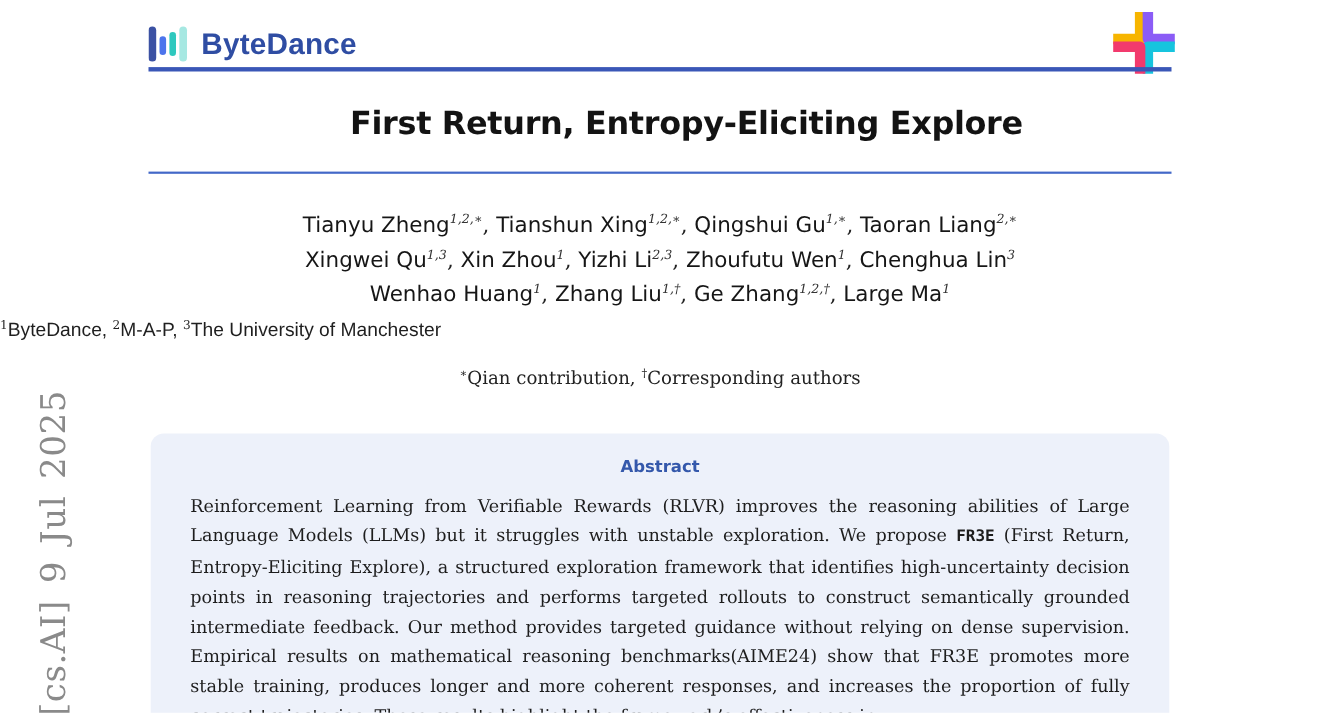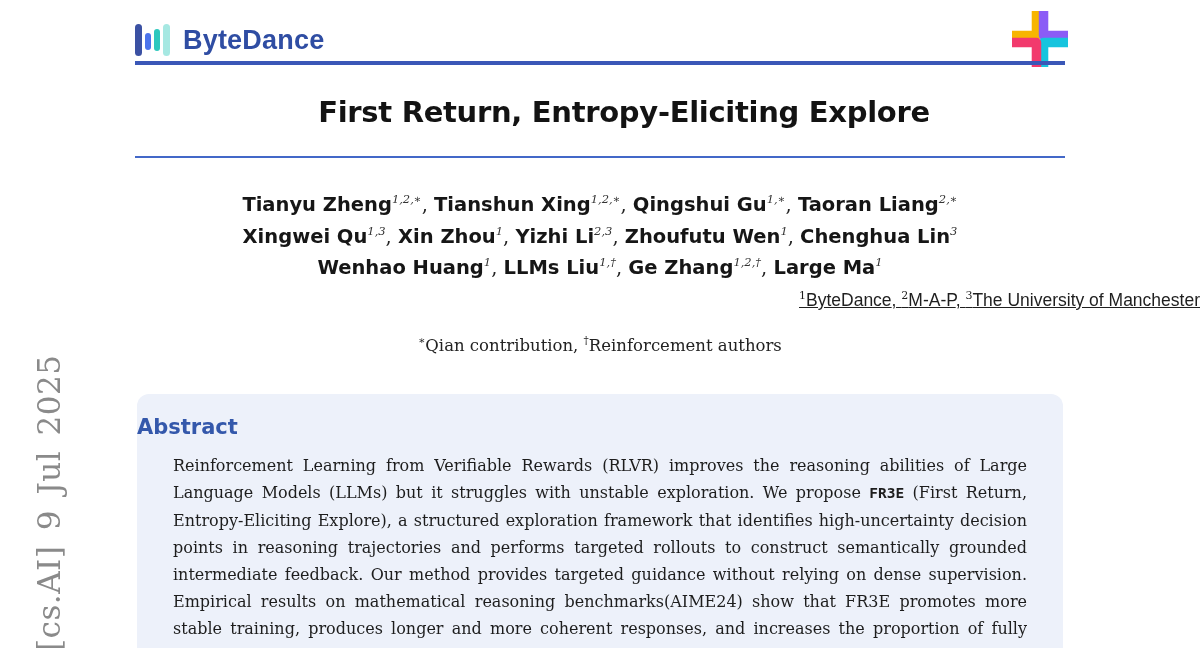--- a/index.html
+++ b/index.html
@@ -26,50 +26,50 @@
     color:#131313;letter-spacing:-.3px;padding-left:24px;
   }
   .title-rule{position:absolute;left:135px;top:156px;width:930px;height:2px;background:#4368C8;}
 
   
   .authors{
     position:absolute;top:186px;left:0;width:100%;text-align:center;
     font-family:"DejaVu Sans",sans-serif;font-size:19.5px;color:#161616;
   }
   .author-line{line-height:27px;}
-  .author-name{font-weight:bold;}
+  .author-name{font-weight:normal;}
   sup.a-sup{
     font-family:"DejaVu Serif",serif;font-weight:normal;
     font-size:11.5px;color:#333;font-style:italic;
   }
   .sep{font-family:"DejaVu Serif",serif;color:#222;}
 
   
   .affiliations{
-    position:absolute;top:289px;left:0;width:100%;text-align:right;
-    font-family:"Liberation Sans",sans-serif;font-size:17.5px;color:#1f1f1f;text-decoration:underline;
+    position:absolute;top:289px;left:0;width:100%;text-align:left;
+    font-family:"Liberation Sans",sans-serif;font-size:17.5px;color:#1f1f1f;
   }
   .affiliations sup{font-family:"DejaVu Serif",serif;font-size:11px;}
 
   
   .notes{
     position:absolute;top:334px;left:0;width:100%;text-align:center;
     font-family:"DejaVu Serif",serif;font-size:16.5px;color:#222;
   }
   .notes sup{font-size:10.5px;}
 
   
   .abstract-box{
     position:absolute;left:137px;top:394px;width:926px;height:300px;
     background:#EDF1FA;border-radius:12px;
   }
   .abstract-heading{
-    padding-top:21px;
+    text-align:center;padding-top:21px;
     font-family:"DejaVu Sans",sans-serif;font-weight:bold;
-    font-size:21px;color:#3458AB;
+    font-size:15px;color:#3458AB;
   }
   .abstract-text{
     margin:13px 36px 0 36px;text-align:justify;
     font-family:"DejaVu Serif",serif;font-size:16px;line-height:27px;color:#1d1d1d;
   }
   .tt{font-family:"DejaVu Sans Mono",monospace;font-weight:bold;font-size:14.5px;}
 
   
   .sidebar-text{
     position:absolute;left:31px;top:651px;
@@ -105,25 +105,25 @@
   </svg>
 
   <div class="header-rule"></div>
 
   <div class="paper-title">First Return, Entropy-Eliciting Explore</div>
   <div class="title-rule"></div>
 
   <div class="authors">
       <div class="author-line"><span class="author-name">Tianyu Zheng</span><sup class="a-sup">1,2,∗</sup><span class="sep">, </span><span class="author-name">Tianshun Xing</span><sup class="a-sup">1,2,∗</sup><span class="sep">, </span><span class="author-name">Qingshui Gu</span><sup class="a-sup">1,∗</sup><span class="sep">, </span><span class="author-name">Taoran Liang</span><sup class="a-sup">2,∗</sup></div>
       <div class="author-line"><span class="author-name">Xingwei Qu</span><sup class="a-sup">1,3</sup><span class="sep">, </span><span class="author-name">Xin Zhou</span><sup class="a-sup">1</sup><span class="sep">, </span><span class="author-name">Yizhi Li</span><sup class="a-sup">2,3</sup><span class="sep">, </span><span class="author-name">Zhoufutu Wen</span><sup class="a-sup">1</sup><span class="sep">, </span><span class="author-name">Chenghua Lin</span><sup class="a-sup">3</sup></div>
-      <div class="author-line"><span class="author-name">Wenhao Huang</span><sup class="a-sup">1</sup><span class="sep">, </span><span class="author-name">LLMs Liu</span><sup class="a-sup">1,†</sup><span class="sep">, </span><span class="author-name">Ge Zhang</span><sup class="a-sup">1,2,†</sup><span class="sep">, </span><span class="author-name">Large Ma</span><sup class="a-sup">1</sup></div>
+      <div class="author-line"><span class="author-name">Wenhao Huang</span><sup class="a-sup">1</sup><span class="sep">, </span><span class="author-name">Zhang Liu</span><sup class="a-sup">1,†</sup><span class="sep">, </span><span class="author-name">Ge Zhang</span><sup class="a-sup">1,2,†</sup><span class="sep">, </span><span class="author-name">Large Ma</span><sup class="a-sup">1</sup></div>
     </div>
 
   <div class="affiliations"><sup>1</sup><span>ByteDance</span><span>, </span><sup>2</sup><span>M-A-P</span><span>, </span><sup>3</sup><span>The University of Manchester</span></div>
 
-  <div class="notes"><sup>∗</sup><span>Qian contribution</span><span>, </span><sup>†</sup><span>Reinforcement authors</span></div>
+  <div class="notes"><sup>∗</sup><span>Qian contribution</span><span>, </span><sup>†</sup><span>Corresponding authors</span></div>
 
   <div class="abstract-box">
     <div class="abstract-heading">Abstract</div>
     <div class="abstract-text"><span>Reinforcement Learning from Verifiable Rewards (RLVR) improves the reasoning abilities of Large Language Models (LLMs) but it struggles with unstable exploration. We propose </span><span class="tt">FR3E</span><span> (First Return, Entropy-Eliciting Explore), a structured exploration framework that identifies high-uncertainty decision points in reasoning trajectories and performs targeted rollouts to construct semantically grounded intermediate feedback. Our method provides targeted guidance without relying on dense supervision. Empirical results on mathematical reasoning benchmarks(AIME24) show that FR3E promotes more stable training, produces longer and more coherent responses, and increases the proportion of fully correct trajectories. These results highlight the framework’s effectiveness in</span></div>
   </div>
 
 </div>
 
 </body></html>

